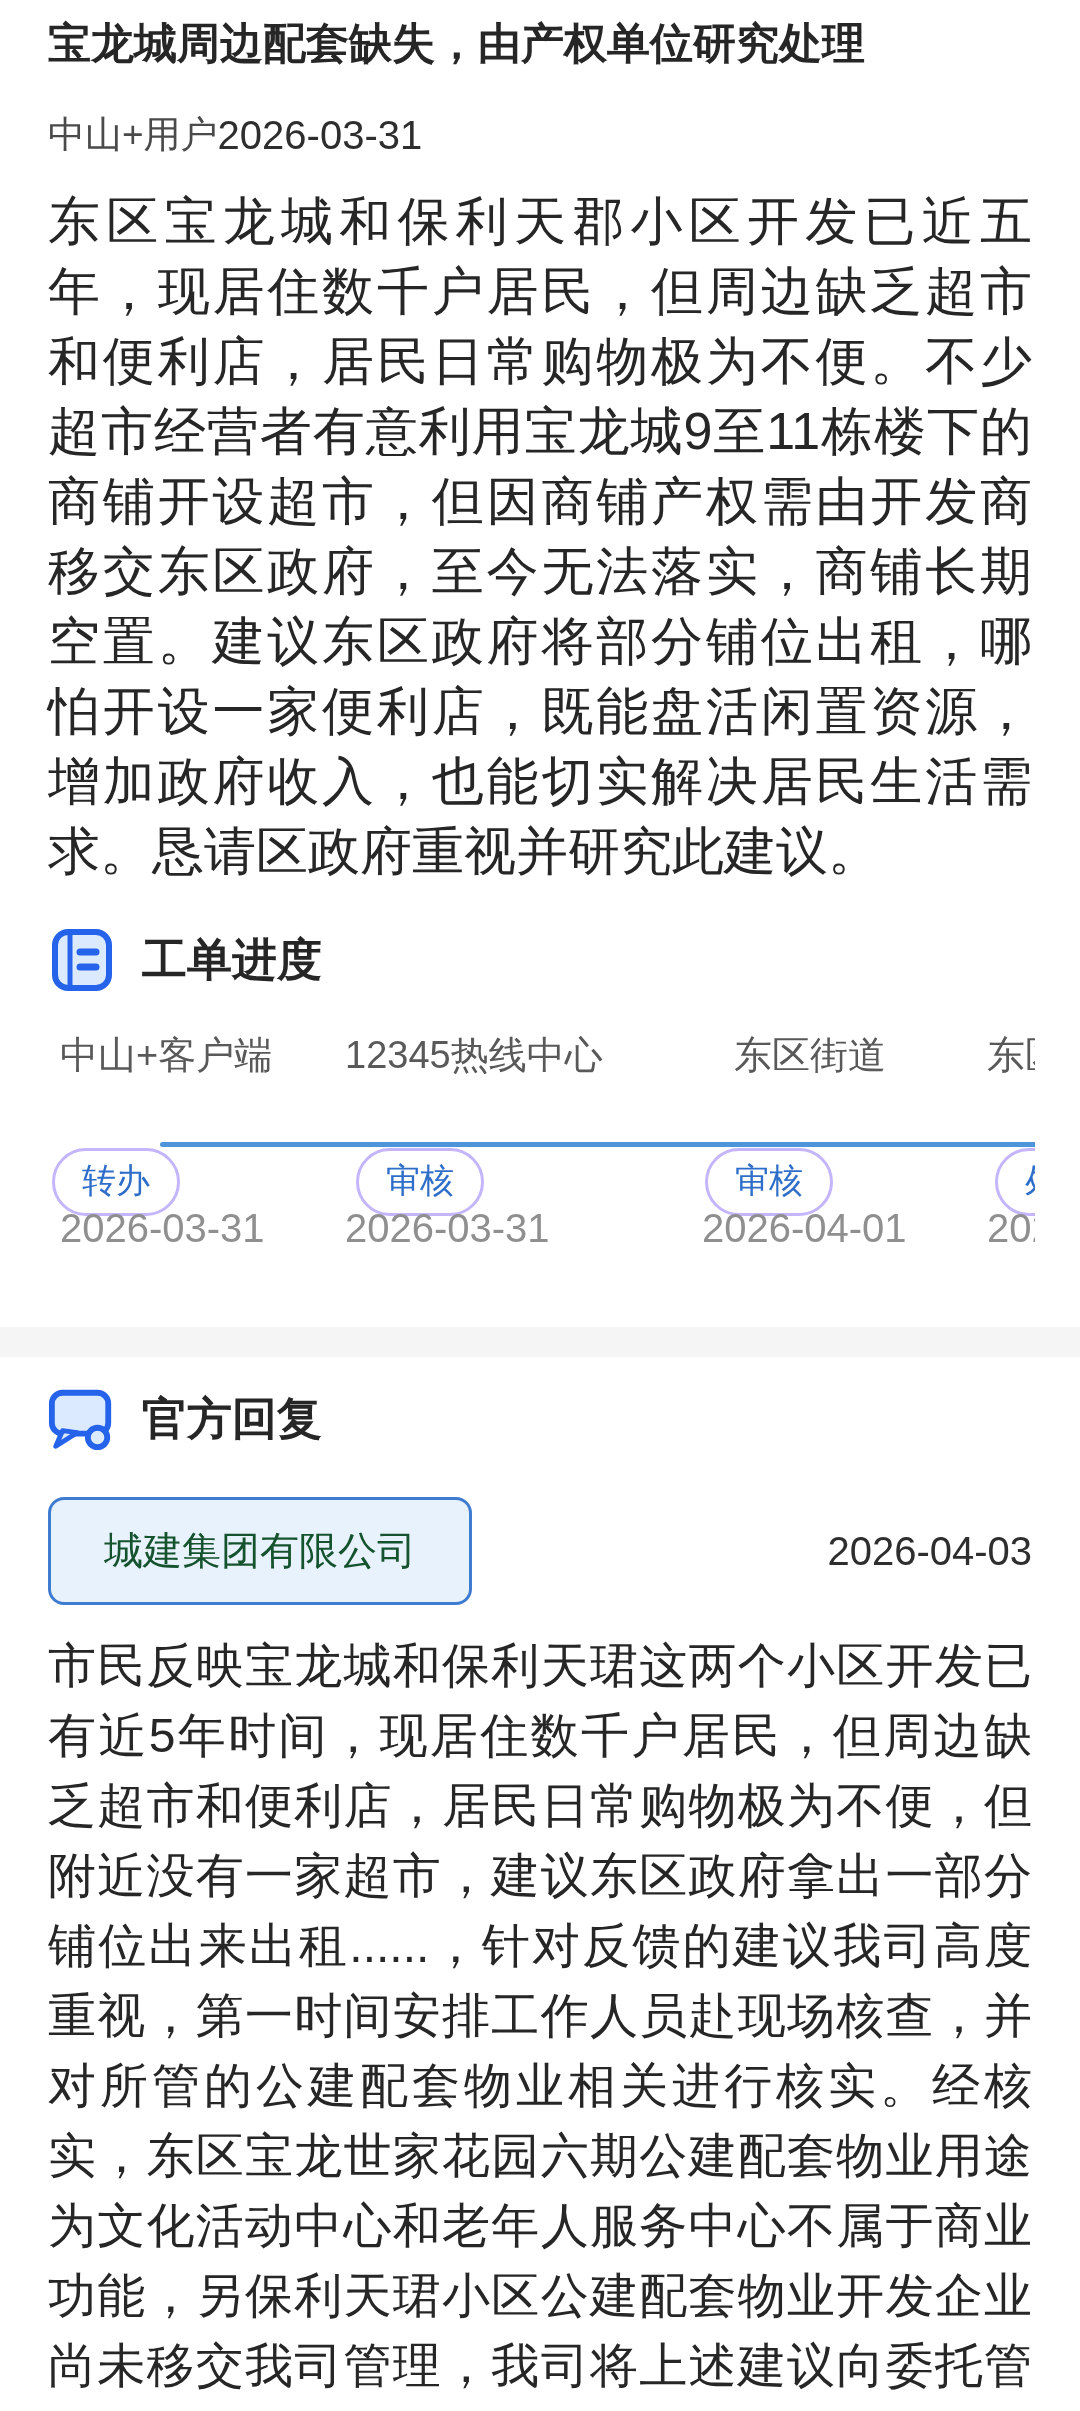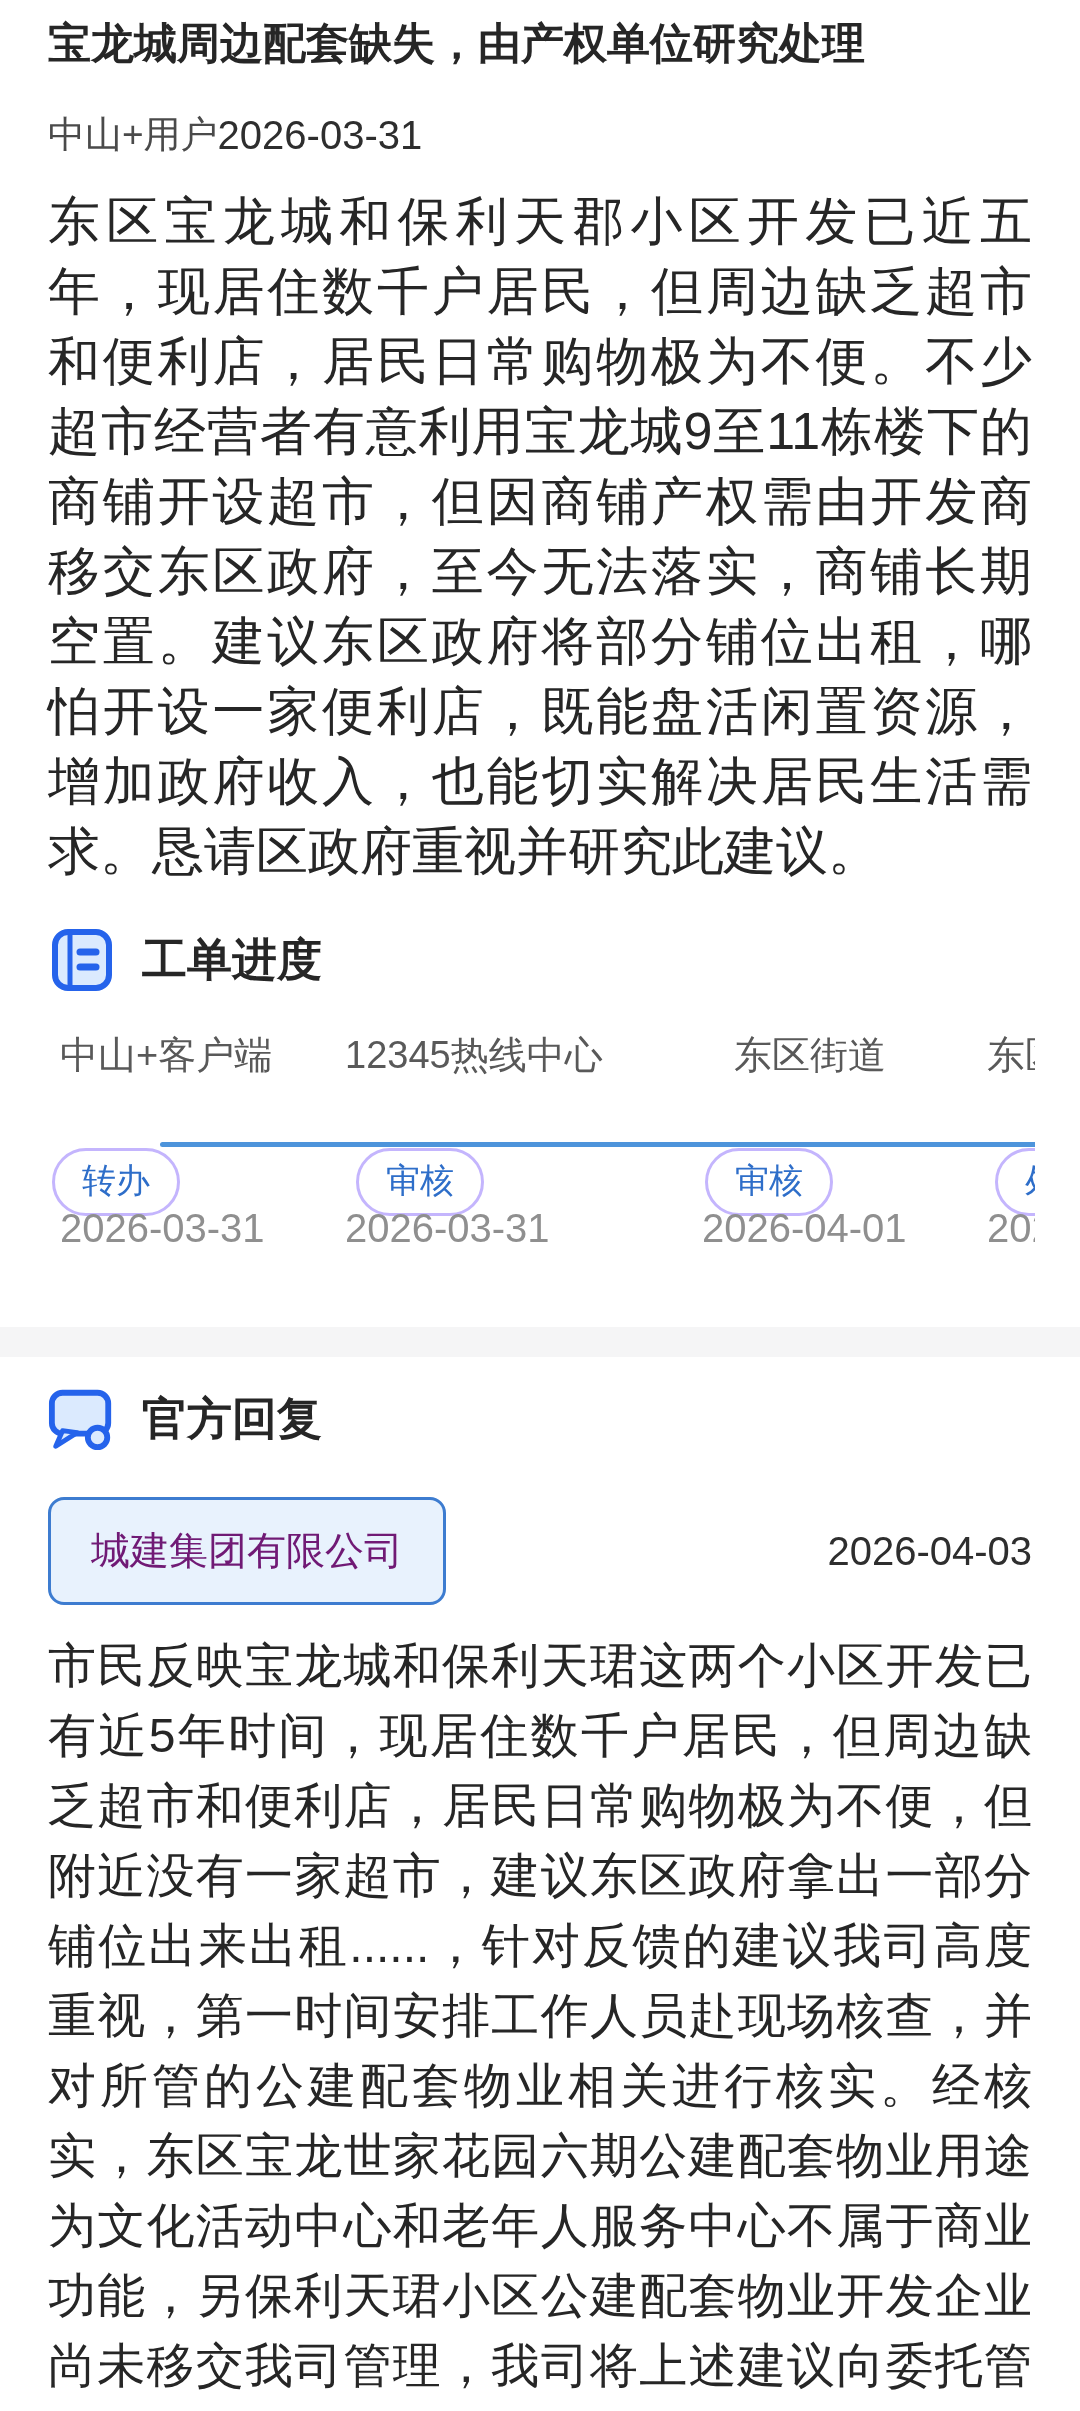--- a/index.html
+++ b/index.html
@@ -105,23 +105,23 @@
     margin-top: 44px;
     display: flex;
     justify-content: space-between;
     align-items: center;
   }
   .org-badge {
     box-sizing: border-box;
     background: #e8f2fd;
     border: 3px solid #3d7cd0;
     border-radius: 16px;
-    padding: 24px 40px;
+    padding: 24px 53px;
     font-size: 39px;
-    color: #701a75;
+    color: #14532d;
     white-space: nowrap;
   }
   .reply-date { font-size: 40px; color: #2e2e2e; }
 
   .reply-body {
     margin-top: 26px;
     font-size: 48px;
     line-height: 70px;
     text-align: justify;
     color: #262626;

